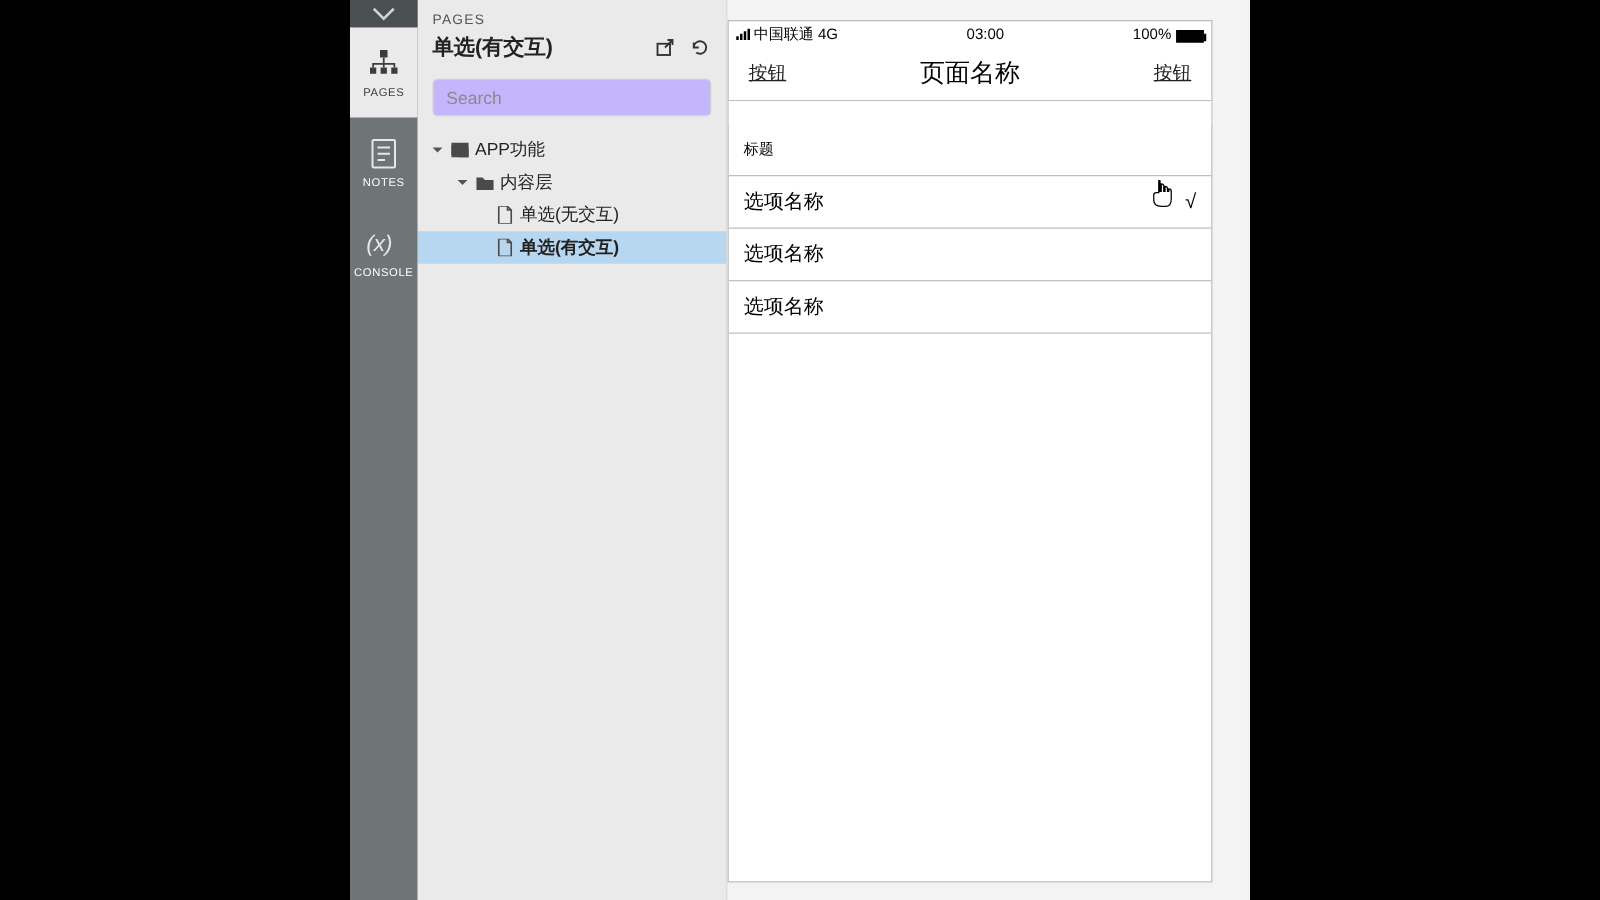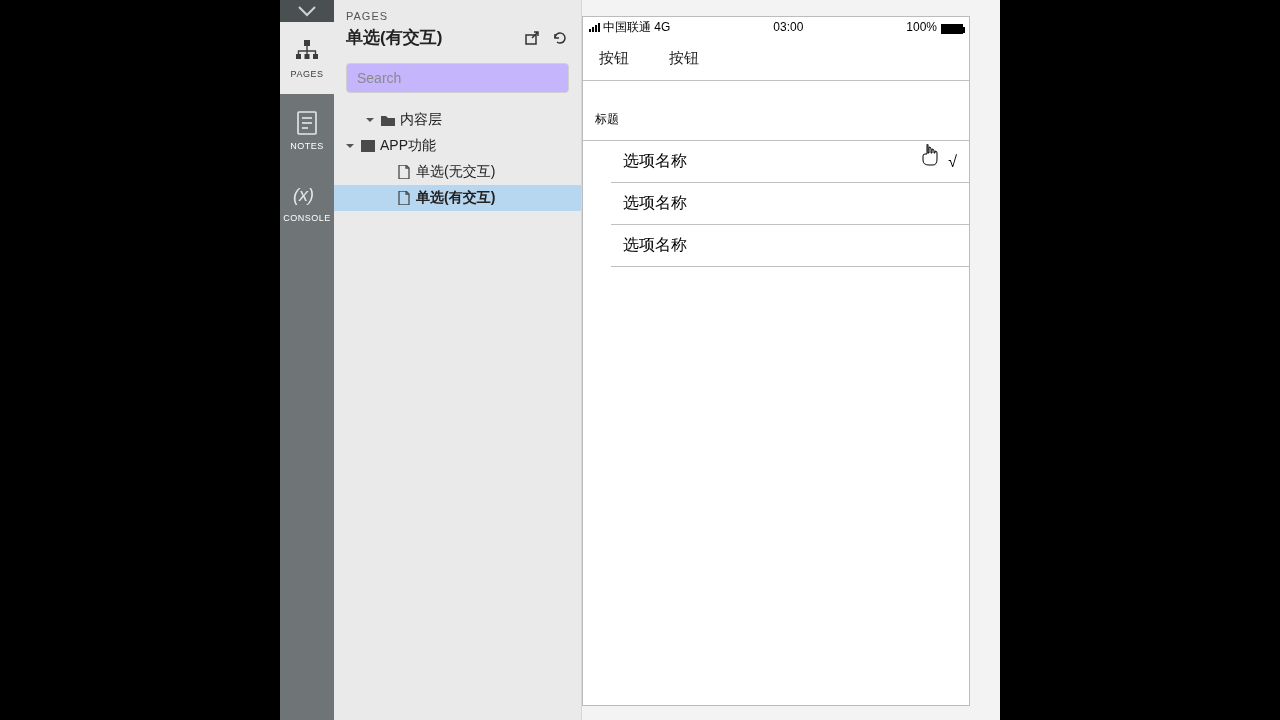--- a/index.html
+++ b/index.html
@@ -43,27 +43,27 @@
 .canvas { flex: 1; background: #f3f3f3; position: relative; }
 .phone { position: absolute; left: 0; top: 16px; width: 388px; height: 690px; background: #fff; border: 1px solid #bcbcbc; }
 .statusbar { height: 20px; display: flex; align-items: center; padding: 0 6px; font-size: 12px; color: #000; }
 .statusbar .sb-left { display: flex; align-items: center; gap: 3px; }
 .statusbar .sb-center { flex: 1; text-align: center; }
 .statusbar .sb-right { display: flex; align-items: flex-end; gap: 4px; }
 .statusbar .battery { width: 22px; height: 10px; border: 1px solid #000; position: relative; background: #000; }
 .statusbar .battery::after { content: ""; position: absolute; right: -3px; top: 2px; width: 2px; height: 6px; background: #000; }
 
 .navbar { height: 44px; border-bottom: 1px solid #c0c0c0; display: flex; align-items: center; padding: 0 16px; }
-.navbar .nb-left, .navbar .nb-right { font-size: 15px; color: #222; width: 50px; cursor: pointer; }
+.navbar .nb-left, .navbar .nb-right { font-size: 15px; color: #222; width: 50px; cursor: pointer; text-decoration: underline; }
 .navbar .nb-right { text-align: right; }
 .navbar .nb-title { flex: 1; text-align: center; font-size: 20px; font-weight: 400; color: #000; }
 
 .section-spacer { height: 18px; background: #fff; }
 .section-header { height: 42px; display: flex; align-items: center; padding: 0 12px; border-bottom: 1px solid #c0c0c0; font-size: 12px; color: #000; }
-.option-row { height: 42px; display: flex; align-items: center; padding: 0 12px; border-bottom: 1px solid #c0c0c0; font-size: 16px; color: #000; justify-content: space-between; cursor: pointer; margin-left: 28px; }
+.option-row { height: 42px; display: flex; align-items: center; padding: 0 12px; border-bottom: 1px solid #c0c0c0; font-size: 16px; color: #000; justify-content: space-between; cursor: pointer; }
 .option-row .check { font-size: 16px; color: #000; }
 
 .cursor { position: absolute; width: 18px; height: 22px; pointer-events: none; z-index: 50; }
 
 .signal-bars { display: inline-flex; align-items: flex-end; gap: 1px; height: 10px; }
 .signal-bars span { width: 2px; background: #000; }
 .signal-bars span:nth-child(1){height:3px}
 .signal-bars span:nth-child(2){height:5px}
 .signal-bars span:nth-child(3){height:7px}
 .signal-bars span:nth-child(4){height:9px}
@@ -133,46 +133,46 @@
               </svg>
           </div>
         </div>
       </div>
     </div>
     <div class="search-wrap">
       <input class="search-input" placeholder="Search" style="">
     </div>
     <div class="tree">
       <div class="tree-row">
+        <span class="expander">
+            <svg width="8" height="8" viewBox="0 0 8 8">
+              <path d="M0 2 L4 6 L8 2 Z" fill="#555"></path>
+            </svg>
+          </span>
+        <span class="folder-ic">
+            <svg width="14" height="12" viewBox="0 0 14 12">
+              <path d="M0 2 L5 2 L6 0 L14 0 L14 12 L0 12 Z" fill="#4a4a4a" transform="scale(1,-1) translate(0,-12)"></path>
+              <path d="M0 2 L5 2 L7 4 L14 4 L14 12 L0 12 Z" fill="#4a4a4a"></path>
+            </svg>
+          </span>
+        <span class="row-label">APP功能</span>
+      </div>
+      <div class="tree-row">
         <span class="indent1"></span>
         <span class="expander">
             <svg width="8" height="8" viewBox="0 0 8 8">
               <path d="M0 2 L4 6 L8 2 Z" fill="#555"></path>
             </svg>
           </span>
         <span class="folder-ic">
             <svg width="14" height="12" viewBox="0 0 14 12">
               <path d="M0 2 L5 2 L7 4 L14 4 L14 12 L0 12 Z" fill="#4a4a4a"></path>
             </svg>
           </span>
         <span class="row-label">内容层</span>
-      </div>
-      <div class="tree-row">
-        <span class="expander">
-            <svg width="8" height="8" viewBox="0 0 8 8">
-              <path d="M0 2 L4 6 L8 2 Z" fill="#555"></path>
-            </svg>
-          </span>
-        <span class="folder-ic">
-            <svg width="14" height="12" viewBox="0 0 14 12">
-              <path d="M0 2 L5 2 L6 0 L14 0 L14 12 L0 12 Z" fill="#4a4a4a" transform="scale(1,-1) translate(0,-12)"></path>
-              <path d="M0 2 L5 2 L7 4 L14 4 L14 12 L0 12 Z" fill="#4a4a4a"></path>
-            </svg>
-          </span>
-        <span class="row-label">APP功能</span>
       </div>
       <div class="tree-row">
         <span class="indent2"></span>
         <span class="expander"></span>
         <span class="page-ic">
             <svg width="12" height="14" viewBox="0 0 12 14">
               <path d="M1 0 L8 0 L11 3 L11 14 L1 14 Z" fill="none" stroke="#4a4a4a" stroke-width="1.3"></path>
               <path d="M8 0 L8 3 L11 3" fill="none" stroke="#4a4a4a" stroke-width="1.3"></path>
             </svg>
           </span>
@@ -205,20 +205,21 @@
           <span>中国联通 4G</span>
         </div>
         <div class="sb-center">03:00</div>
         <div class="sb-right">
           <span>100%</span>
           <span class="battery"></span>
         </div>
       </div>
       <div class="navbar">
         <div class="nb-left">按钮</div>
+        <div class="nb-title">页面名称</div>
         <div class="nb-right">按钮</div>
       </div>
       <div class="section-spacer"></div>
       <div class="section-header">
         <span>标题</span>
       </div>
       <div class="option-row">
         <span>选项名称</span>
         <span class="check">√</span>
       </div>

